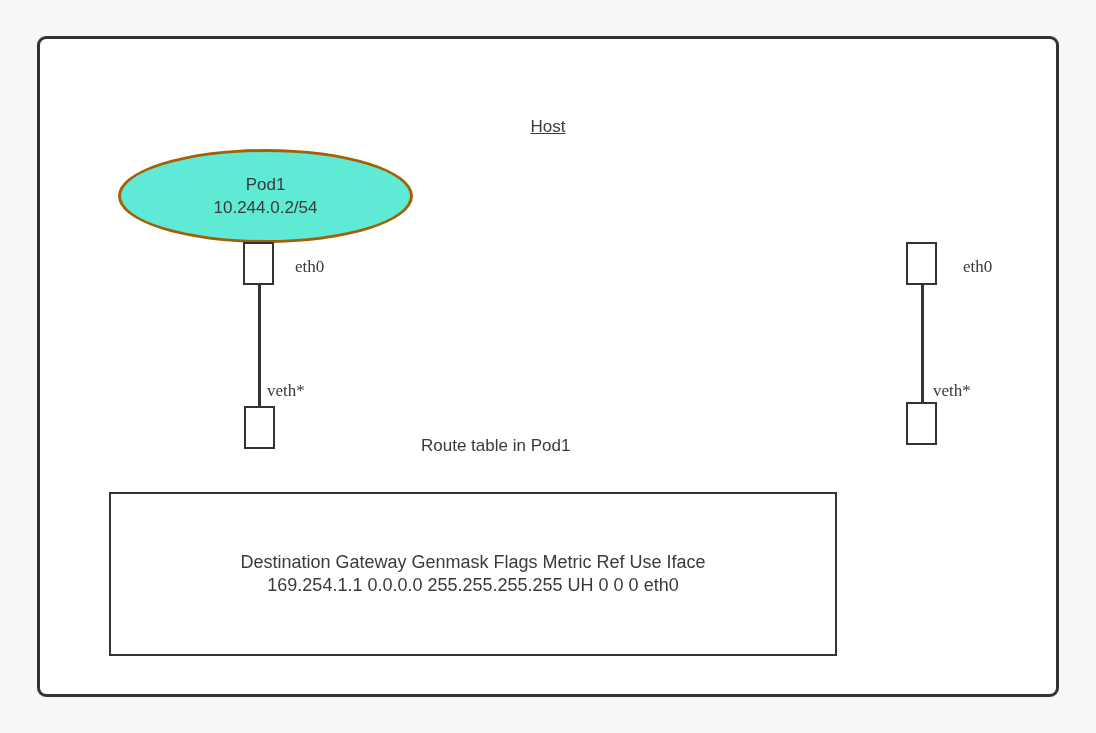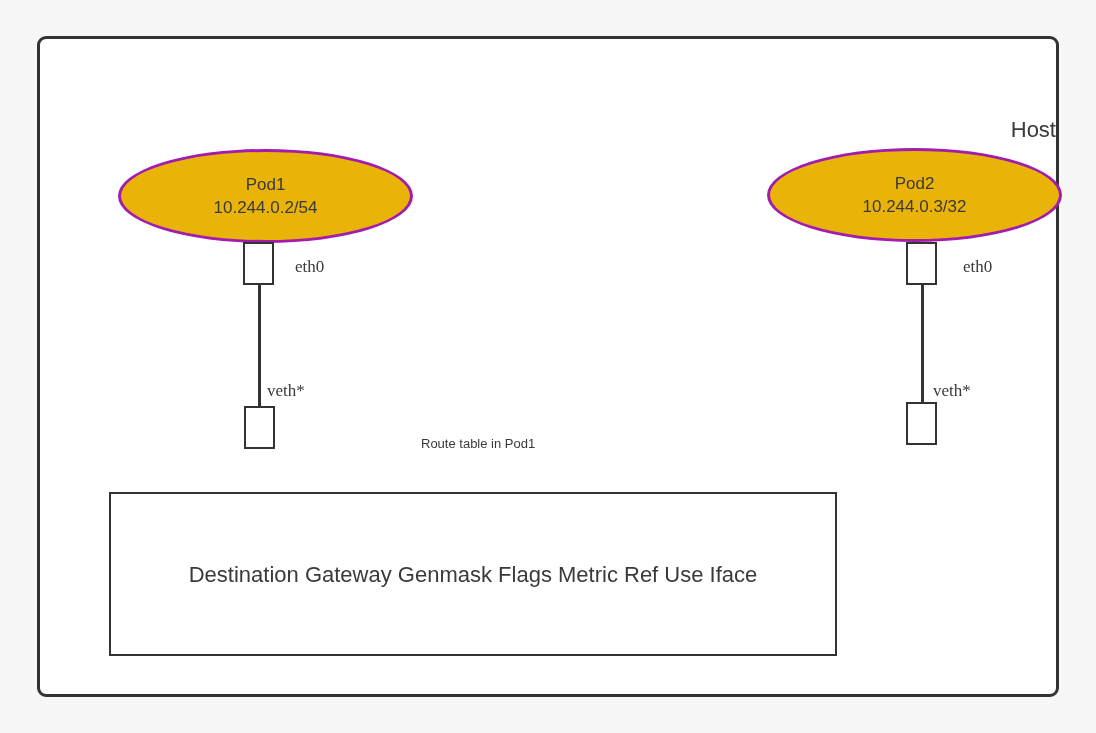--- a/index.html
+++ b/index.html
@@ -18,30 +18,31 @@
     width: 1022px; height: 661px;
     background: #ffffff;
     border: 3px solid #333333;
     border-radius: 9px;
   }
 
   .host-label {
     position: absolute;
     left: 0; top: 78px;
     width: 100%;
-    text-align: right;
-    font-size: 22px;
+    text-align: center;
+    font-size: 17px;
+    text-decoration: underline;
   }
 
   .pod-ellipse {
     position: absolute;
     width: 295px; height: 94px;
-    border: 3px solid #a21caf;
+    border: 3px solid #a16207;
     border-radius: 50%;
-    background: #eab308;
+    background: #5eead4;
     display: flex;
     flex-direction: column;
     align-items: center;
     justify-content: center;
     font-size: 17px;
     line-height: 23px;
     z-index: 1;
   }
   .pod1-ellipse { left: 78px; top: 110px; }
   .pod2-ellipse { left: 727px; top: 109px; }
@@ -75,35 +76,35 @@
     font-family: Liberation Serif, serif;
   }
   .pod1-eth0-label { left: 255px; top: 218px; }
   .pod2-eth0-label { left: 923px; top: 218px; }
   .pod1-veth-label { left: 227px; top: 342px; }
   .pod2-veth-label { left: 893px; top: 342px; }
 
   .route-title {
     position: absolute;
     left: 381px; top: 397px;
-    font-size: 13px;
+    font-size: 17px;
     white-space: nowrap;
   }
 
   .route-box {
     position: absolute;
     left: 69px; top: 453px;
     width: 728px; height: 164px;
     border: 2.5px solid #333333;
     background: #ffffff;
     display: flex;
     flex-direction: column;
     align-items: center;
     justify-content: center;
-    font-size: 22px;
+    font-size: 18px;
     line-height: 23px;
     text-align: center;
   }
 </style>
 </head>
 <body>
 
 <div class="stage">
 
   <div class="host-box">
@@ -113,30 +114,27 @@
     <div class="pod-ellipse pod1-ellipse">
       <span>Pod1</span>
       <span>10.244.0.2/54</span>
     </div>
     <div class="veth-line pod1-line"></div>
     <div class="iface-box pod1-eth0-box"></div>
     <div class="small-label pod1-eth0-label">eth0</div>
     <div class="small-label pod1-veth-label">veth*</div>
     <div class="iface-box pod1-veth-box"></div>
 
-    <div class="pod-ellipse pod2-ellipse">
-      <span>Pod2</span>
-      <span>10.244.0.3/32</span>
-    </div>
     <div class="veth-line pod2-line"></div>
     <div class="iface-box pod2-eth0-box"></div>
     <div class="small-label pod2-eth0-label">eth0</div>
     <div class="small-label pod2-veth-label">veth*</div>
     <div class="iface-box pod2-veth-box"></div>
 
     <div class="route-title">Route table in Pod1</div>
 
     <div class="route-box">
       <div>Destination Gateway Genmask Flags Metric Ref Use Iface</div>
+      <div>169.254.1.1 0.0.0.0 255.255.255.255 UH 0 0 0 eth0</div>
     </div>
 
   </div>
 </div>
 
 </body></html>

